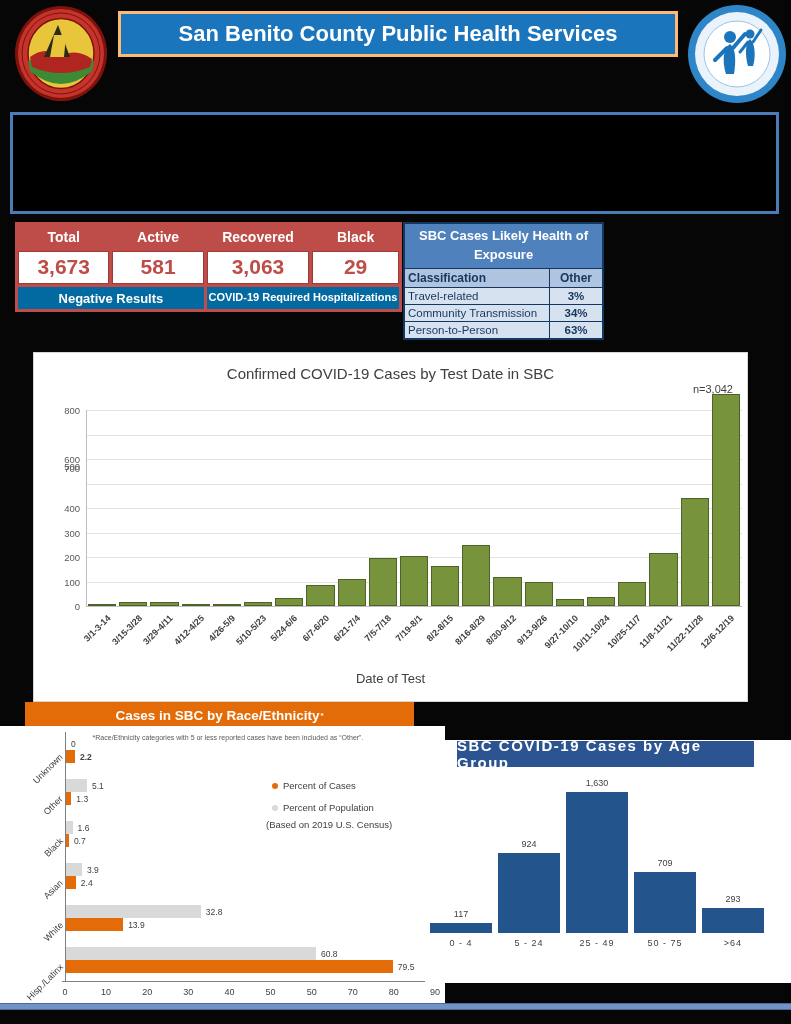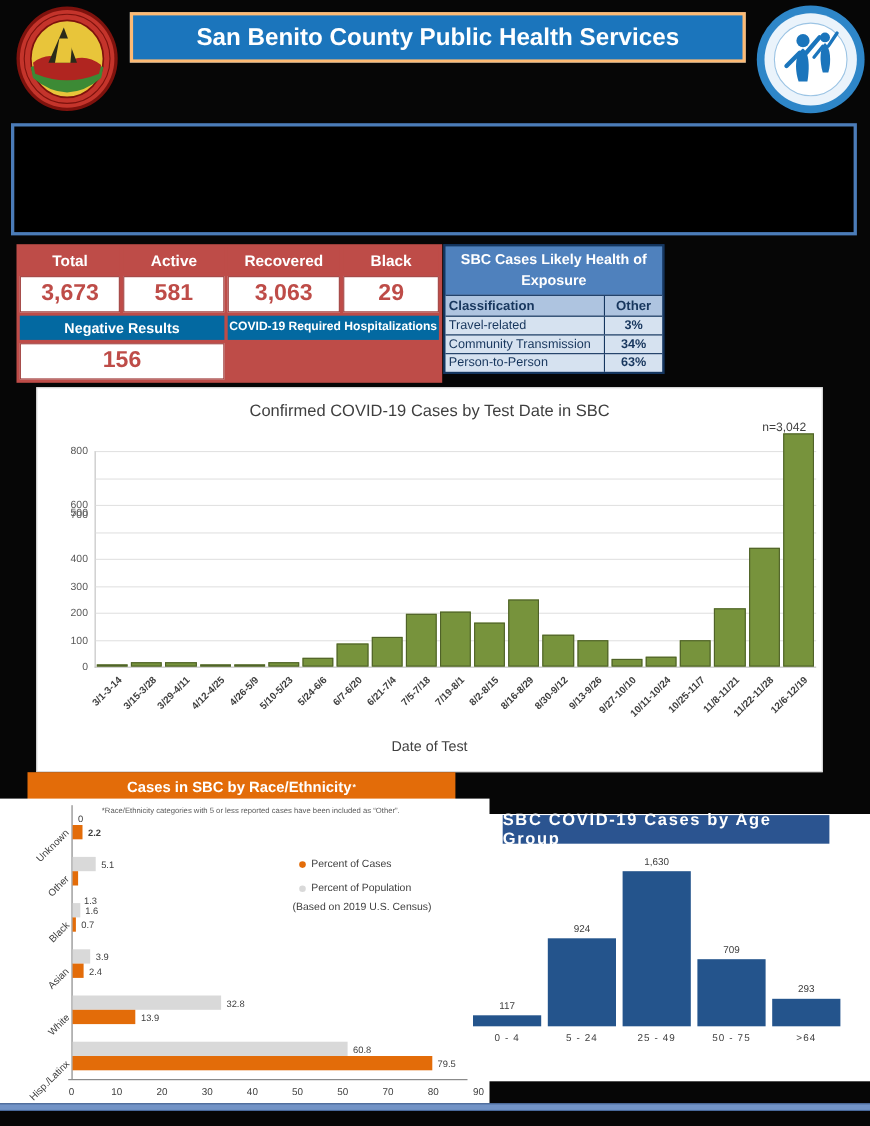--- a/index.html
+++ b/index.html
@@ -101,21 +101,20 @@
     <div class="st-head">Total</div>
     <div class="st-head">Active</div>
     <div class="st-head">Recovered</div>
     <div class="st-head">Black</div>
     <div class="st-val">3,673</div>
     <div class="st-val">581</div>
     <div class="st-val">3,063</div>
     <div class="st-val">29</div>
     <div class="st-head2" style="font-size:13px;">Negative Results</div>
     <div class="st-head2" style="font-size:11px;">COVID-19 Required Hospitalizations</div>
-    <div class="st-val st-val2">156</div>
   </div>
 
   <div id="exposure-table" class="abs">
     <div id="exposure-title">SBC Cases Likely Health of Exposure</div>
     <div class="ex-row ex-head">
       <div class="c1">Classification</div>
       <div class="c2">Other</div>
     </div>
     <div class="ex-row ex-data">
       <div class="c1">Travel-related</div>
@@ -207,21 +206,21 @@
     <div id="c2-plot"></div>
   <div style="position: absolute; left: 65px; top: 6px; width: 1px; height: 249px; background: rgb(127, 127, 127);"></div>
       <div style="position: absolute; left: 62px; top: 255px; width: 378px; height: 1px; background: rgb(127, 127, 127);"></div>
       <div class="hval" style="left: 71px; top: 13px;">0</div>
       <div class="hbar" style="left: 66px; top: 24px; width: 9.04444px; background: rgb(227, 108, 9);"></div>
       <div class="hval" style="left: 80.0444px; top: 26px; font-weight: bold;">2.2</div>
       <div class="rlabel" style="right: 387px; top: 26px; font-weight: 400;">Unknown</div>
       <div class="hbar" style="left: 66px; top: 53px; width: 20.9667px; background: rgb(217, 217, 217);"></div>
       <div class="hval" style="left: 91.9667px; top: 55px;">5.1</div>
       <div class="hbar" style="left: 66px; top: 66px; width: 5.34444px; background: rgb(227, 108, 9);"></div>
-      <div class="hval" style="left: 76.3444px; top: 68px; margin-top: 20px;">1.3</div>
+      <div class="hval" style="left: 76.3444px; top: 68px;">1.3</div>
       <div class="rlabel" style="right: 387px; top: 68px; font-weight: 400;">Other</div>
       <div class="hbar" style="left: 66px; top: 95px; width: 6.57778px; background: rgb(217, 217, 217);"></div>
       <div class="hval" style="left: 77.5778px; top: 97px;">1.6</div>
       <div class="hbar" style="left: 66px; top: 108px; width: 2.87778px; background: rgb(227, 108, 9);"></div>
       <div class="hval" style="left: 73.8778px; top: 110px;">0.7</div>
       <div class="rlabel" style="right: 387px; top: 110px; font-weight: 400;">Black</div>
       <div class="hbar" style="left: 66px; top: 137px; width: 16.0333px; background: rgb(217, 217, 217);"></div>
       <div class="hval" style="left: 87.0333px; top: 139px;">3.9</div>
       <div class="hbar" style="left: 66px; top: 150px; width: 9.86667px; background: rgb(227, 108, 9);"></div>
       <div class="hval" style="left: 80.8667px; top: 152px;">2.4</div>

